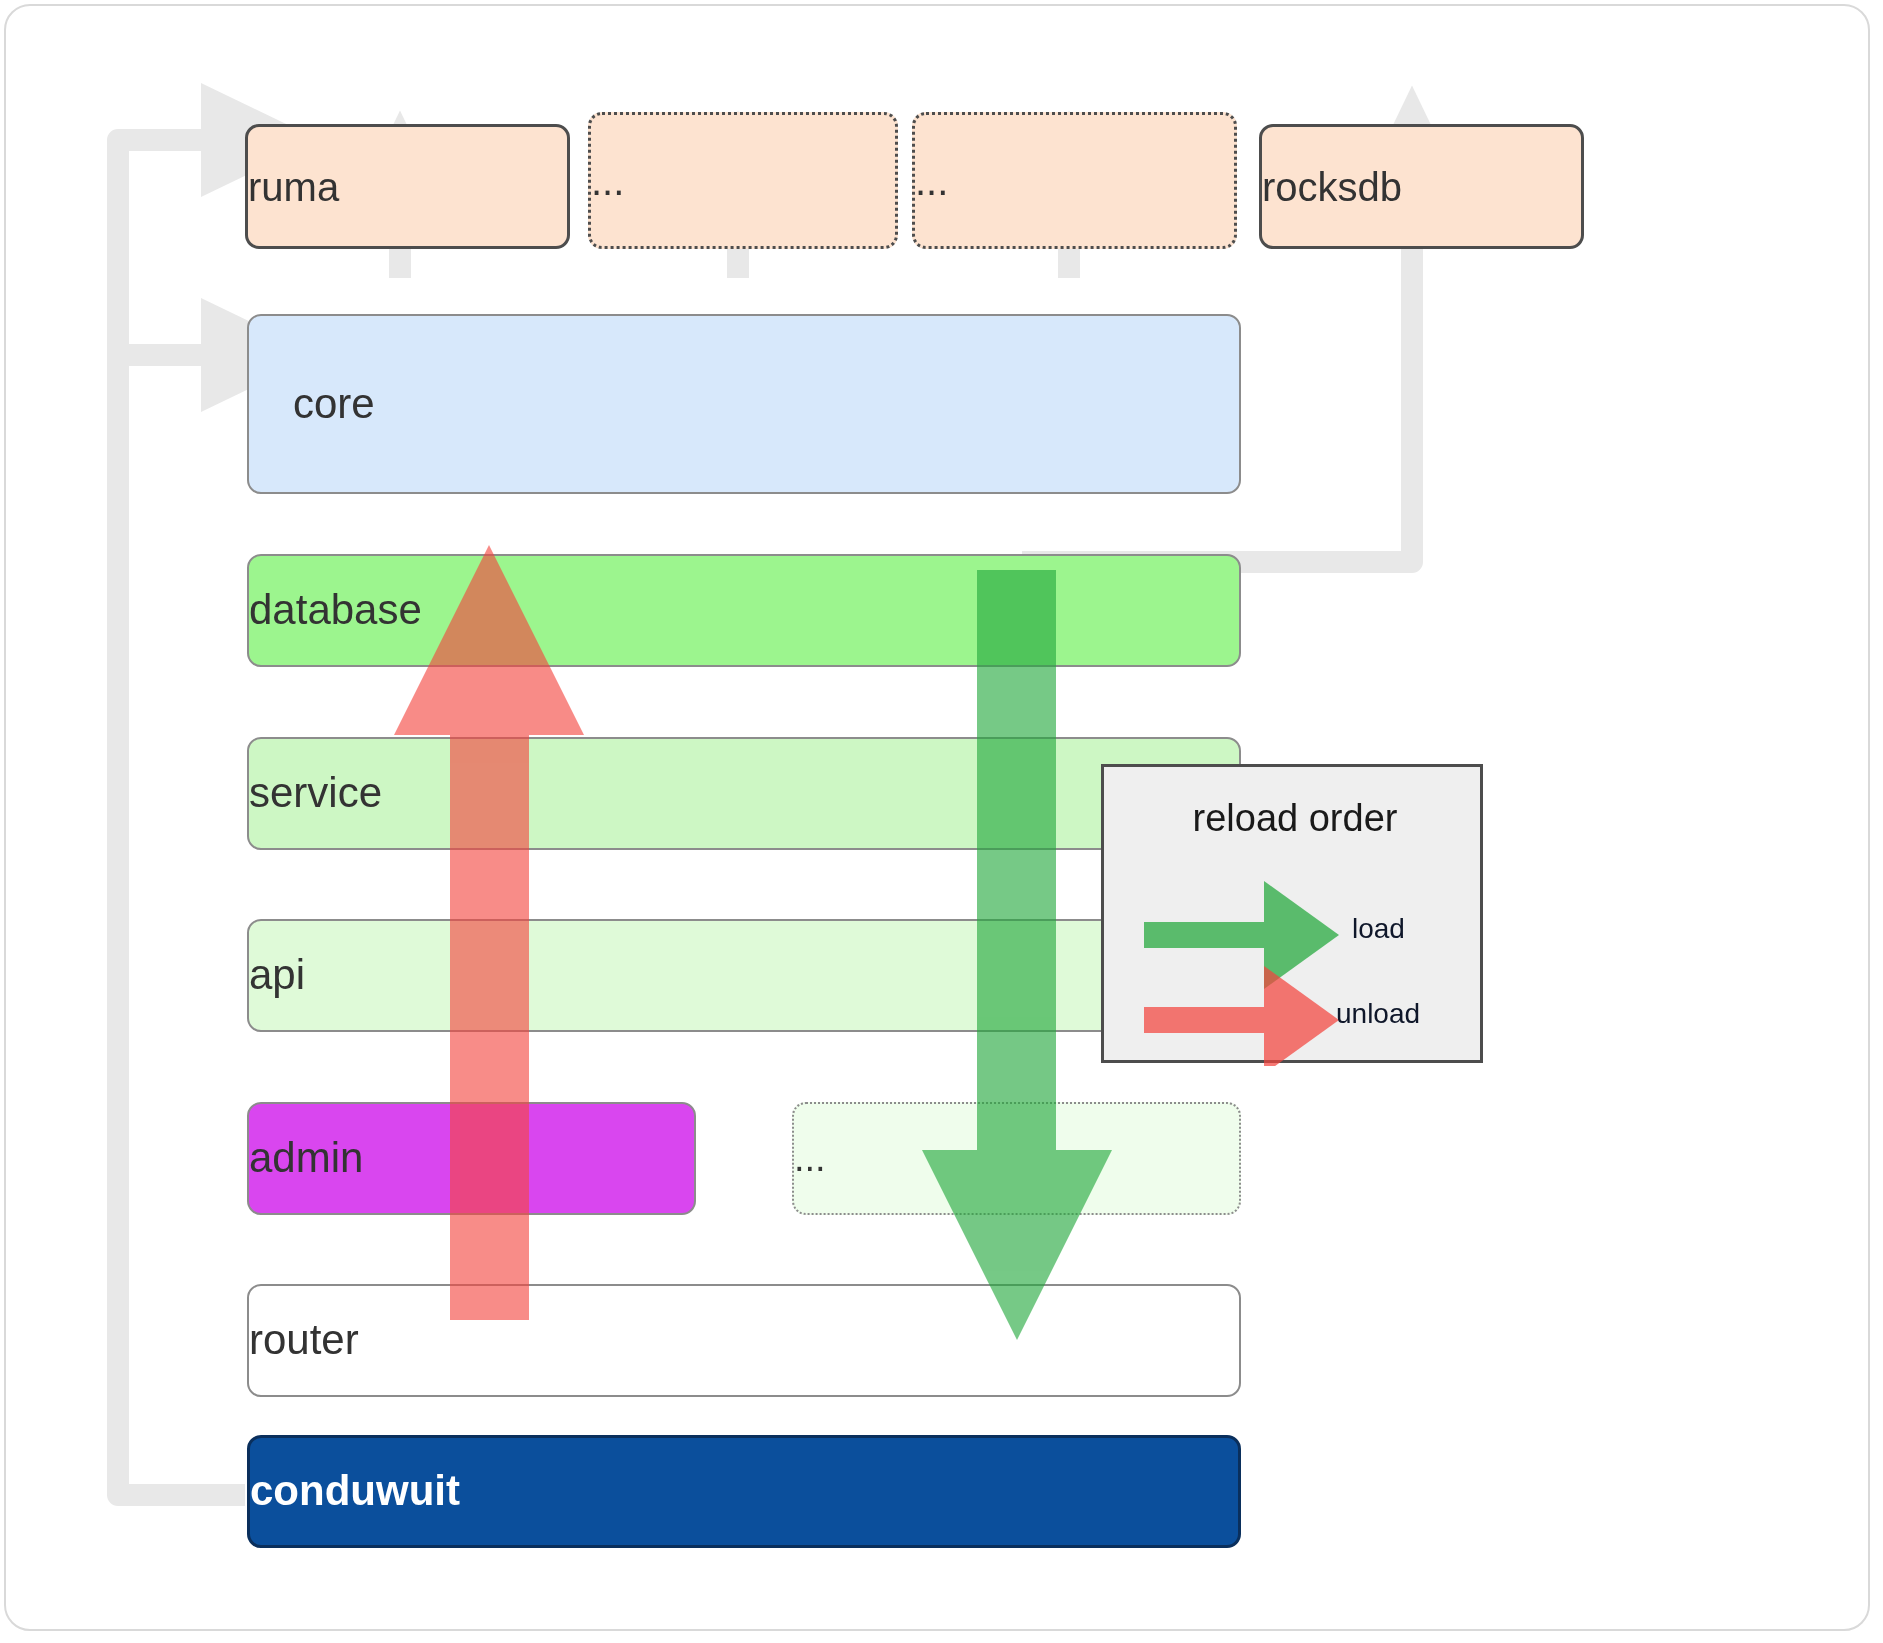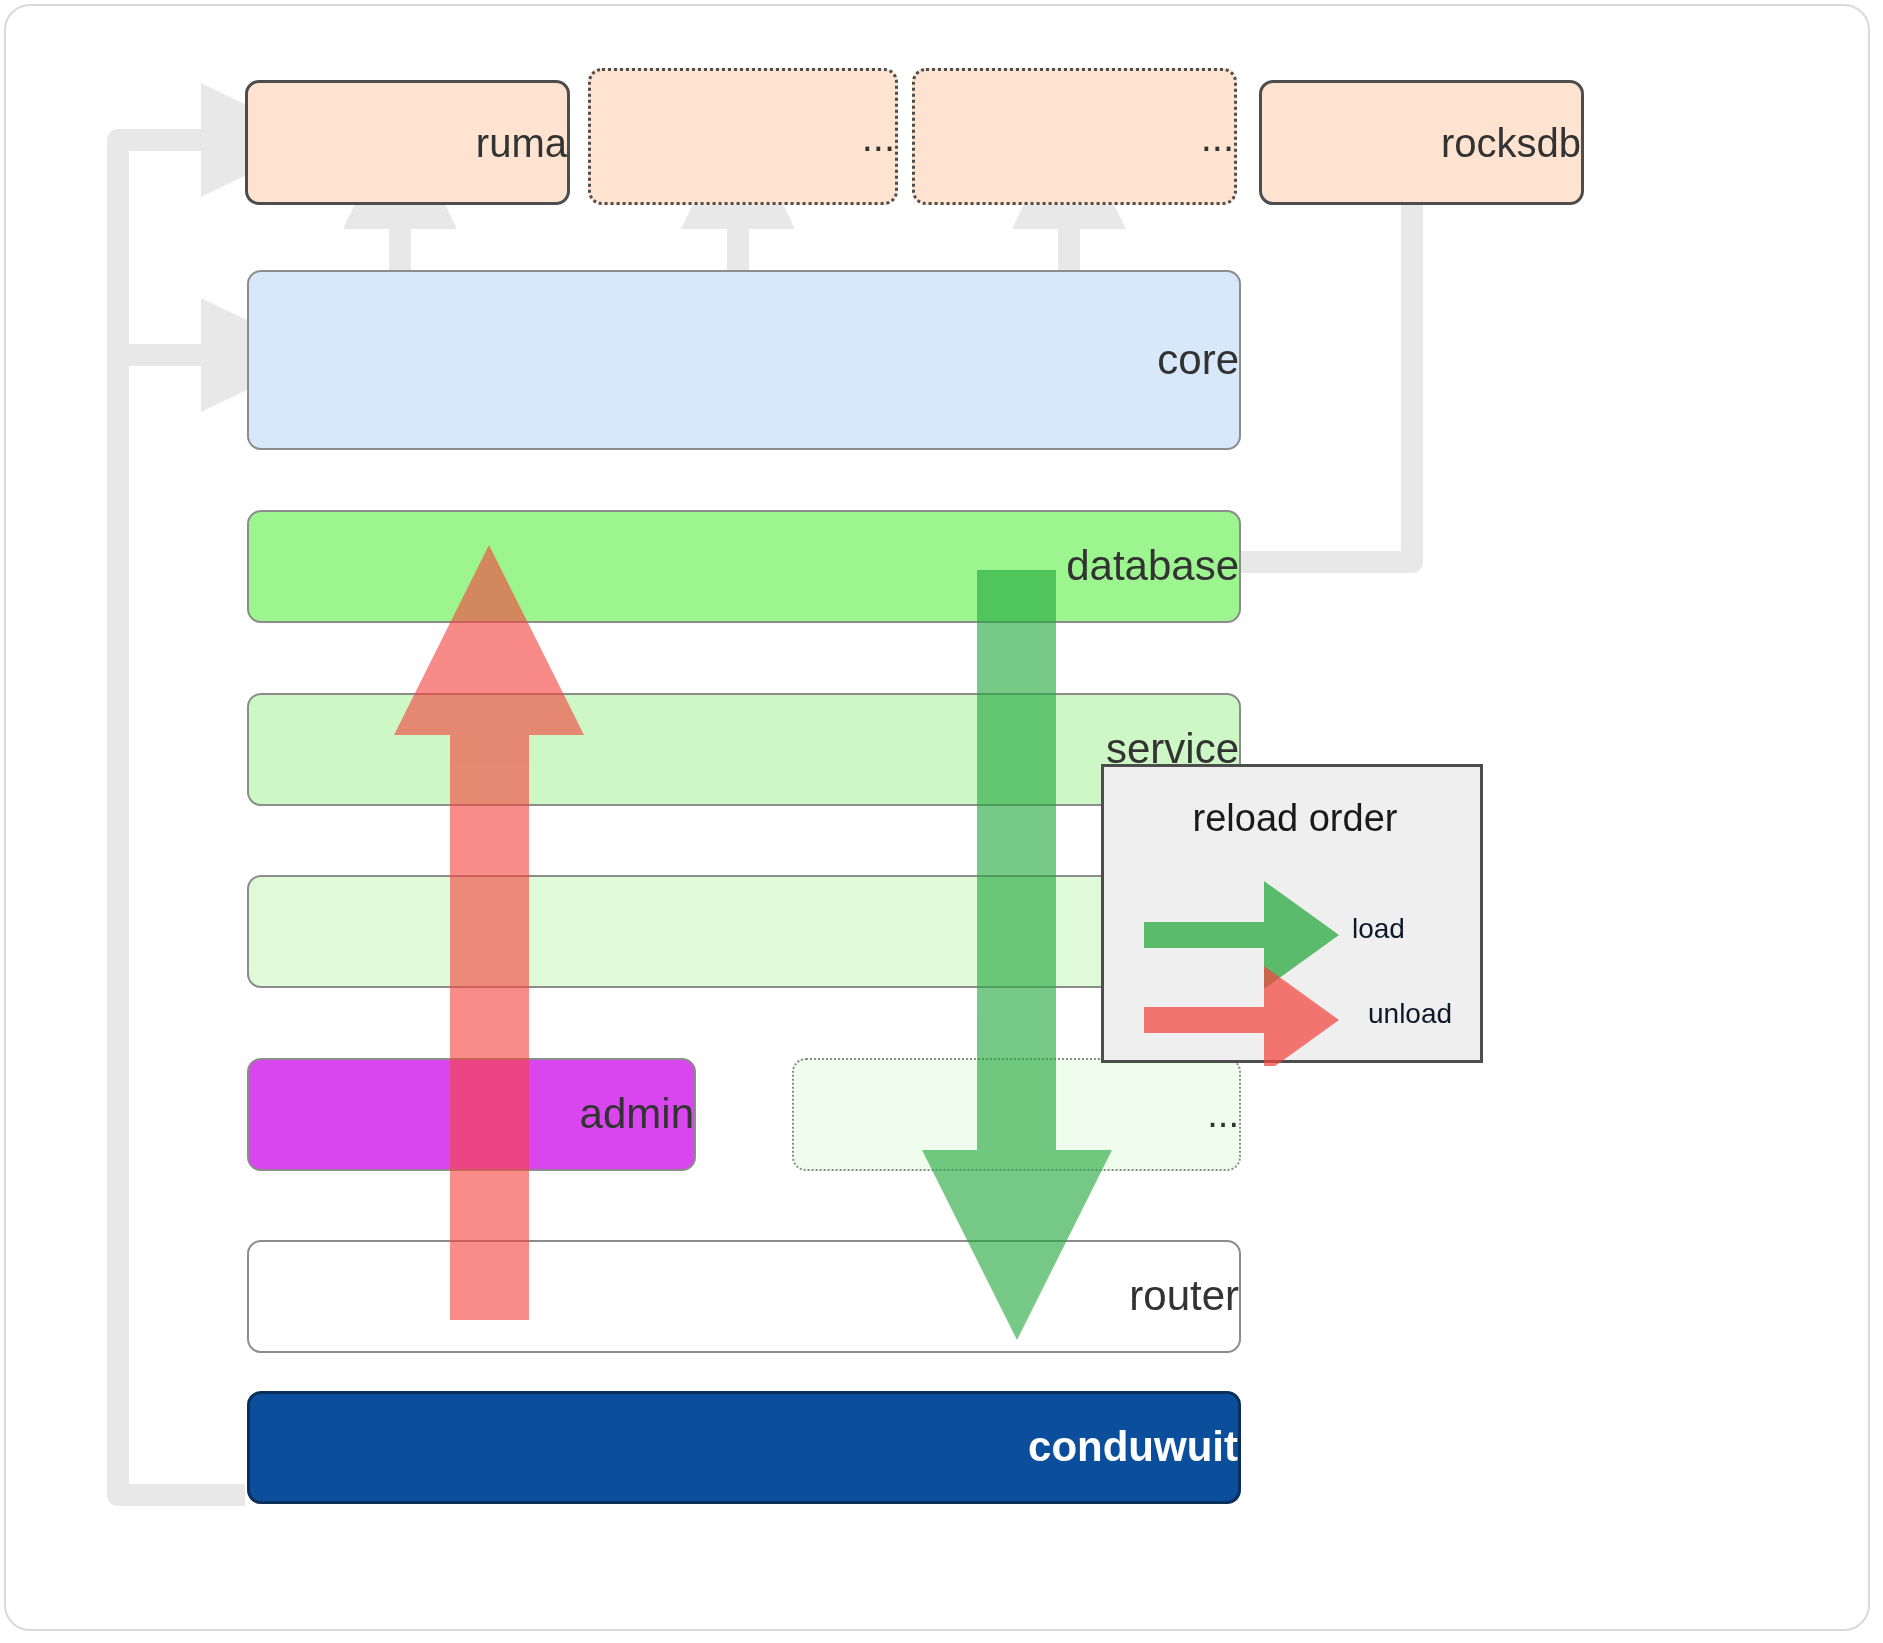--- a/index.html
+++ b/index.html
@@ -7,22 +7,23 @@
   #root{position:relative;width:1883px;height:1643px;overflow:hidden;background:#ffffff;}
 
   .panel{
     position:absolute;left:4px;top:4px;width:1866px;height:1627px;
     background:#ffffff;border:2px solid #d9d9d9;border-radius:26px;box-sizing:border-box;
   }
 
   .svg-layer{position:absolute;left:0;top:0;width:1883px;height:1643px;pointer-events:none;}
 
   .node{
-    position:absolute;box-sizing:border-box;display:flex;align-items:center;justify-content:flex-end;
+    position:absolute;box-sizing:border-box;display:flex;align-items:center;justify-content:flex-start;
     color:#333333;
+    margin-top:44px;
   }
   .node span{display:block;text-align:center;line-height:1.1;}
 
   
   .orange{background:#fde3d0;border-radius:14px;}
   .orange.solid{border:3px solid #4d4d4d;}
   .orange.dotted{border:3px dotted #4d4d4d;}
 
   .blue{background:#d7e8fb;border:2px solid #8c8c8c;border-radius:14px;}
   .g1{background:#9cf58e;border:2px solid #8c8c8c;border-radius:14px;}
@@ -144,16 +145,16 @@
         <path d="M 235,168 L 160,114 L 160,222 Z" fill="#22a83b"></path>
       </g>
 
       <g opacity="0.72">
         <rect x="40" y="240" width="142" height="26" fill="#f4453f"></rect>
         <path d="M 235,253 L 160,199 L 160,307 Z" fill="#f4453f"></path>
       </g>
     </svg>
 
     <div class="legend-label" style="left:248px;top:146px;">load</div>
-    <div class="legend-label" style="left:264px;top:231px;text-align:center;">unload</div>
+    <div class="legend-label" style="left:232px;top:231px;text-align:center;">unload</div>
   </div>
 
 </div>
 
 </body></html>

